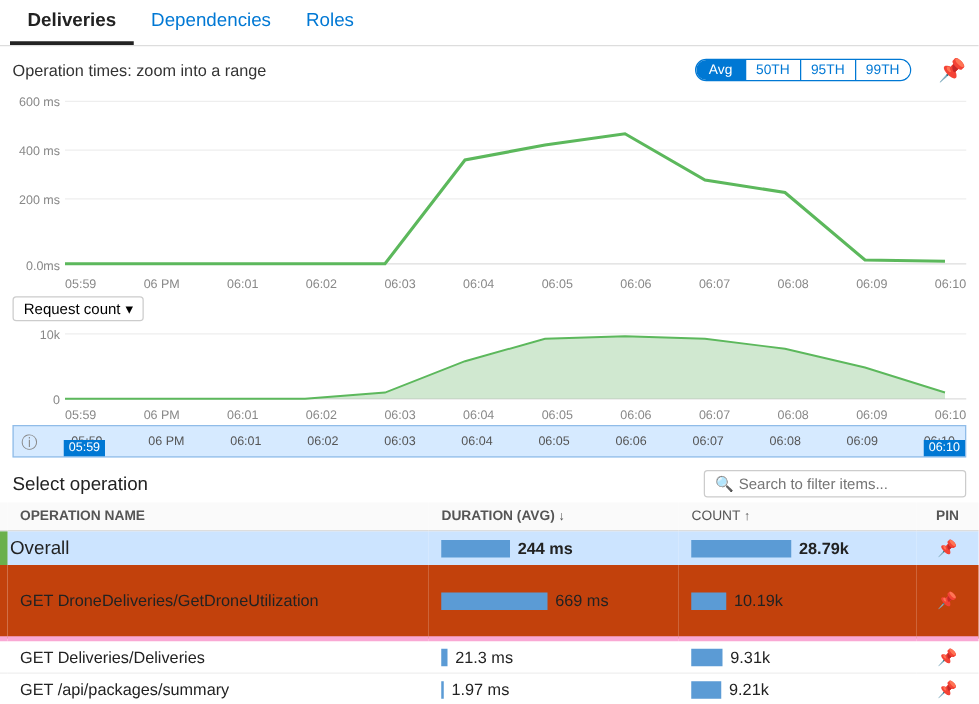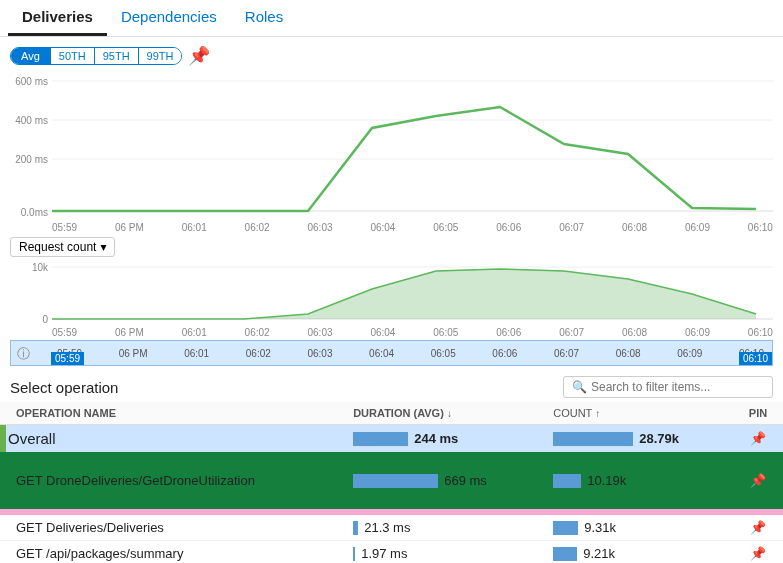--- a/index.html
+++ b/index.html
@@ -10,21 +10,22 @@
 </head>
 <body>
 
 <div style="border-bottom:1px solid #ddd; padding: 0 8px; display:flex;">
   <div class="tab active" style="padding:8px 14px;font-size:15px;color:#222;border-bottom:3px solid #222;font-weight:600;cursor:pointer;">Deliveries</div>
   <div class="tab" style="padding:8px 14px;font-size:15px;color:#0078d4;cursor:pointer;">Dependencies</div>
   <div class="tab" style="padding:8px 14px;font-size:15px;color:#0078d4;cursor:pointer;">Roles</div>
 </div>
 
 <div style="display:flex;align-items:center;justify-content:space-between;padding:8px 10px 4px;">
-  <div style="display:flex;align-items:center;gap:2px;">
+  <span style="font-size:13px;color:#333;">Operation times: zoom into a range</span>
+  <div style="display:flex;align-items:center;gap:18px;">
     <div style="display:flex;border:1px solid #0078d4;border-radius:12px;overflow:hidden;">
       <button style="padding:2px 10px;font-size:11px;background:#0078d4;color:#fff;border:none;cursor:pointer;">Avg</button>
       <button style="padding:2px 8px;font-size:11px;background:#fff;color:#0078d4;border:none;border-left:1px solid #0078d4;cursor:pointer;">50TH</button>
       <button style="padding:2px 8px;font-size:11px;background:#fff;color:#0078d4;border:none;border-left:1px solid #0078d4;cursor:pointer;">95TH</button>
       <button style="padding:2px 8px;font-size:11px;background:#fff;color:#0078d4;border:none;border-left:1px solid #0078d4;cursor:pointer;">99TH</button>
     </div>
     <span style="cursor:pointer;color:#888;font-size:18px;margin-left:4px;">📌</span>
   </div>
 </div>
 
@@ -152,21 +153,21 @@
       </td>
       <td style="padding:5px 10px;font-size:13px;">
         <div style="display:flex;align-items:center;">
           <div style="display:inline-block;height:14px;background:#5b9bd5;width:80px;margin-right:6px;vertical-align:middle;"></div>
           <span style="font-weight:600;">28.79k</span>
         </div>
       </td>
       <td style="padding:5px 10px;text-align:center;color:#888;font-size:13px;cursor:pointer;">📌</td>
     </tr>
 
-    <tr style="background:#15803d;cursor:pointer;border-bottom:6px solid #f9a8d4;">
+    <tr style="background:#c2410c;cursor:pointer;border-bottom:4px solid #f9a8d4;">
       <td style="width:4px;padding:0;background:transparent;"></td>
       <td style="padding:5px 10px;font-size:13px;">GET DroneDeliveries/GetDroneUtilization</td>
       <td style="padding:5px 10px;font-size:13px;">
         <div style="display:flex;align-items:center;">
           <div style="display:inline-block;height:14px;background:#5b9bd5;width:85px;margin-right:6px;vertical-align:middle;"></div>
           <span>669 ms</span>
         </div>
       </td>
       <td style="padding:21px 10px;font-size:13px;">
         <div style="display:flex;align-items:center;">

